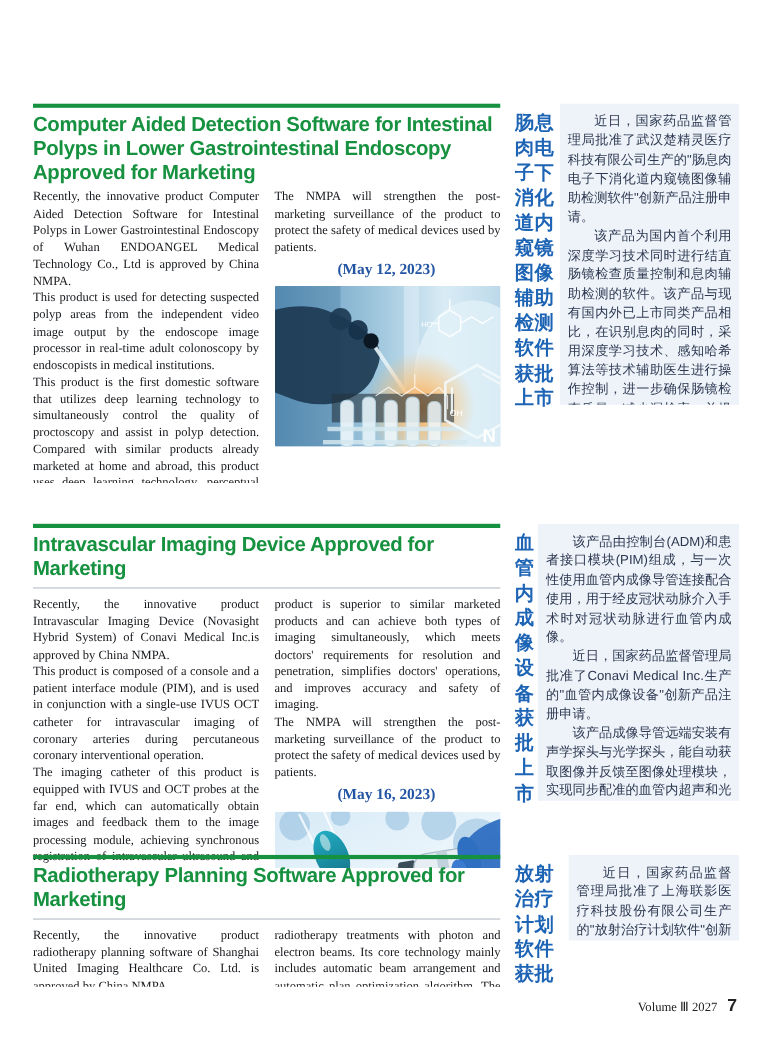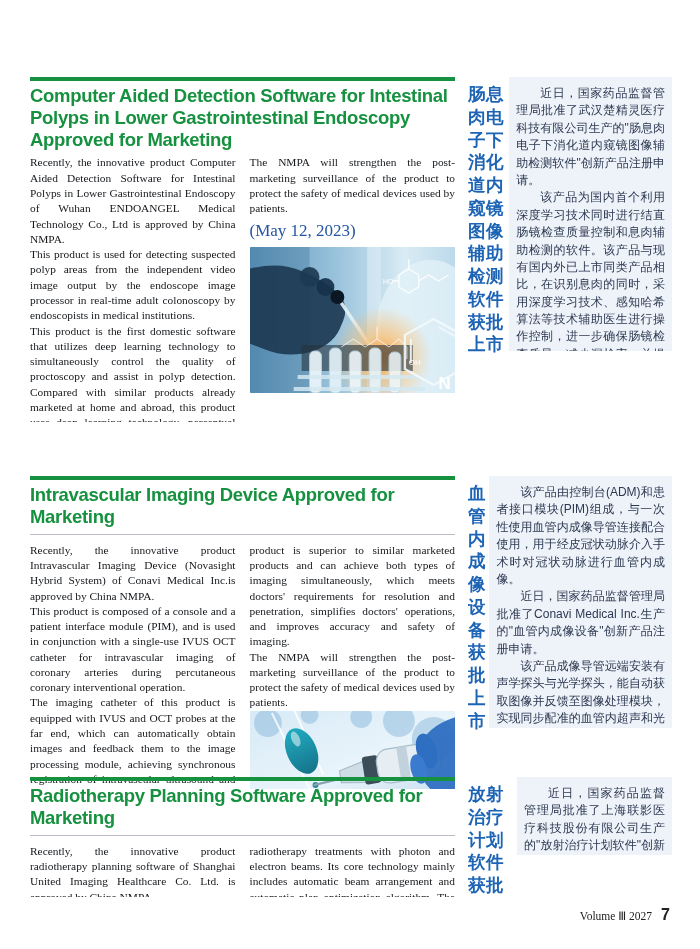--- a/index.html
+++ b/index.html
@@ -2,35 +2,35 @@
 <html><head>
 <meta charset="utf-8">
 <style>
   html,body{margin:0;padding:0;background:#ffffff;}
   body{width:700px;height:949px;position:relative;overflow:hidden;
        font-family:"Liberation Serif",serif;color:#15181c;}
   .page{position:absolute;inset:0;background:#fff;}
 
   .section{position:absolute;left:30px;width:642px;display:grid;
            grid-template-columns:425px 204px;column-gap:13px;}
-  .s1{top:77px;height:345px;}
+  .s1{top:94px;height:345px;}
   .s2{top:447px;height:313px;margin-top:29px;}
   .s3{top:777px;height:120px;}
 
   
   .en-block{display:flex;flex-direction:column;overflow:hidden;}
   .bar-green{height:4px;background:#16913f;flex:0 0 auto;}
   .en-title{font-family:"Liberation Sans",sans-serif;font-weight:bold;
             color:#16913f;font-size:18.5px;line-height:1.18;letter-spacing:-0.3px;
             margin:4px 0 5px 0;}
   .en-rule{border:none;border-top:1px solid #b7bdc3;margin:1px 0 8px 0;}
   .en-cols{display:grid;grid-template-columns:1fr 1fr;column-gap:14px;
            font-size:11.4px;line-height:1.34;text-align:justify;}
   .en-cols p{margin:0;}
-  .en-date{color:#2455a4;font-weight:normal;text-align:left;font-size:17px;
+  .en-date{color:#2455a4;font-weight:bold;text-align:center;font-size:14px;
            margin:3px 2px 5px 0;}
   .photo{width:100%;display:block;border-radius:1px;}
 
   
   .zh-block{display:flex;overflow:hidden;}
   .bar-blue{height:5px;background:#1a6fc4;flex:0 0 auto;}
   .zh-title{font-family:"Liberation Sans",sans-serif;font-weight:bold;
             color:#1d64b5;font-size:17.5px;line-height:1.3;letter-spacing:0.5px;
             margin:6px 0 6px 0;}
   .zh-rule{border:none;border-top:1px solid #b9c2cc;margin:0 0 4px 0;}
@@ -151,20 +151,21 @@
       <hr class="en-rule">
       <div class="en-cols">
         <div class="col">
           <p>Recently, the innovative product Intravascular Imaging Device (Novasight Hybrid System) of Conavi Medical Inc.is approved by China NMPA.</p>
           <p>This product is composed of a console and a patient interface module (PIM), and is used in conjunction with a single-use IVUS OCT catheter for intravascular imaging of coronary arteries during percutaneous coronary interventional operation.</p>
           <p>The imaging catheter of this product is equipped with IVUS and OCT probes at the far end, which can automatically obtain images and feedback them to the image processing module, achieving synchronous registration of intravascular ultrasound and optical interference tomography imaging. This</p>
         </div>
         <div class="col">
           <p>product is superior to similar marketed products and can achieve both types of imaging simultaneously, which meets doctors' requirements for resolution and penetration, simplifies doctors' operations, and improves accuracy and safety of imaging.</p>
           <p>The NMPA will strengthen the post-marketing surveillance of the product to protect the safety of medical devices used by patients.</p>
+          <div class="en-date">(May 16, 2023)</div>
 
           <svg class="photo" viewBox="0 0 207 92" width="207" height="92" preserveAspectRatio="none">
             <defs>
               <linearGradient id="bg2" x1="0" y1="0" x2="1" y2="1">
                 <stop offset="0" stop-color="#d7eaf6"></stop>
                 <stop offset="0.55" stop-color="#e9f4fb"></stop>
                 <stop offset="1" stop-color="#c4ddee"></stop>
               </linearGradient>
               <linearGradient id="teal" x1="0" y1="0" x2="0" y2="1">
                 <stop offset="0" stop-color="#16a7bd"></stop>

